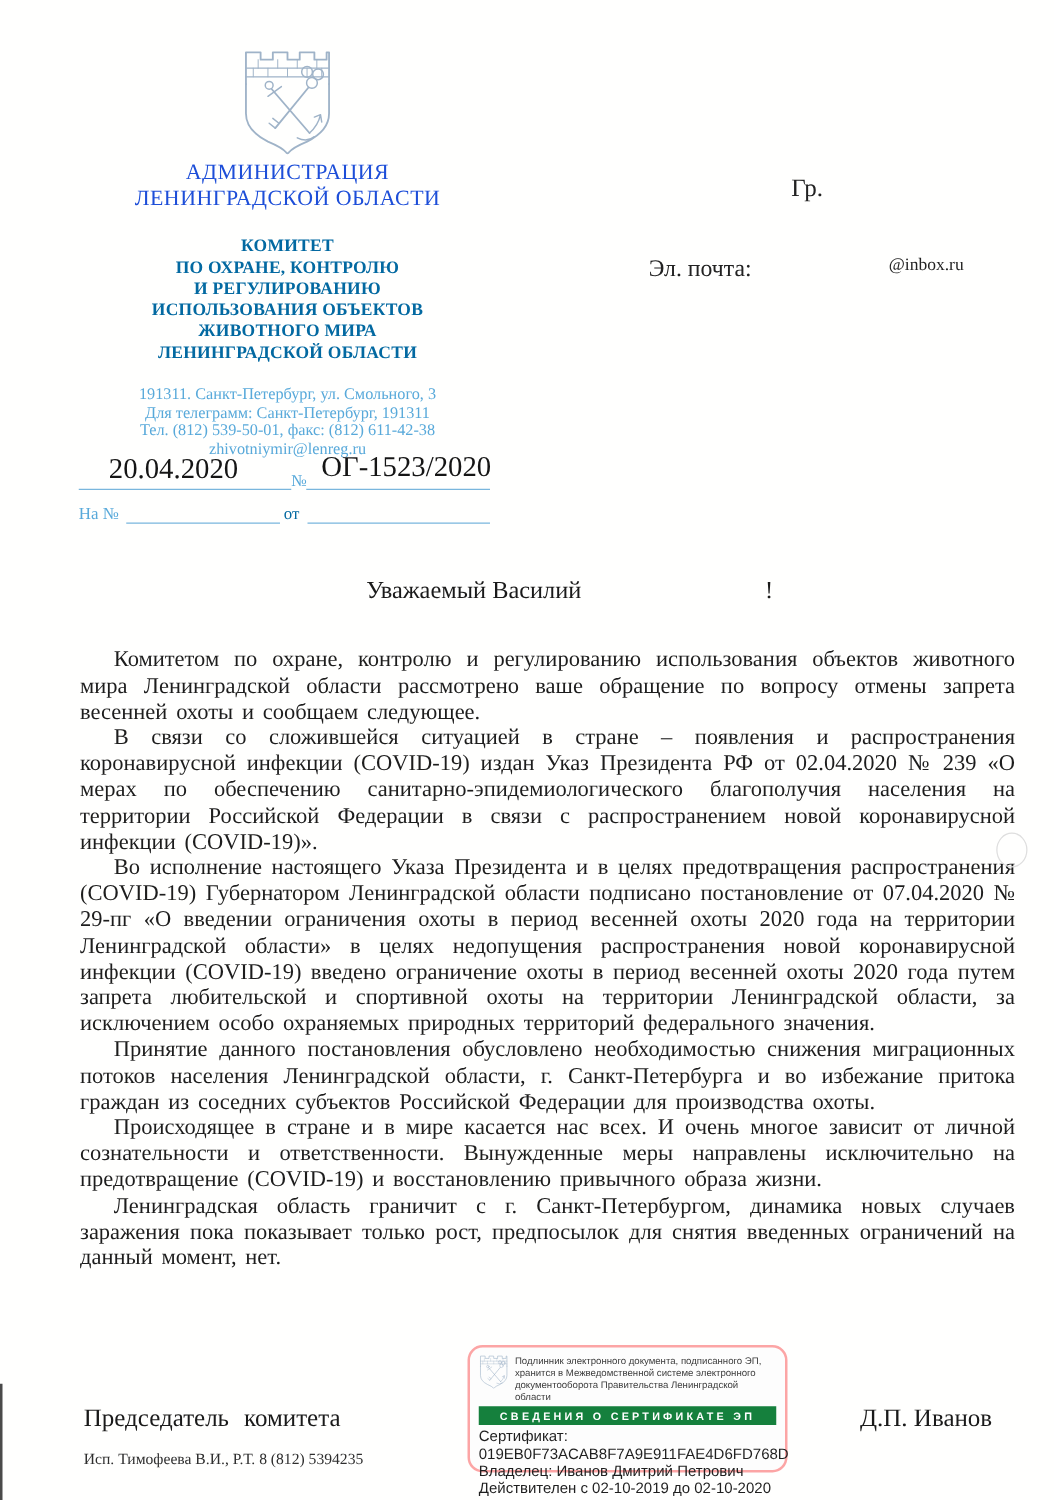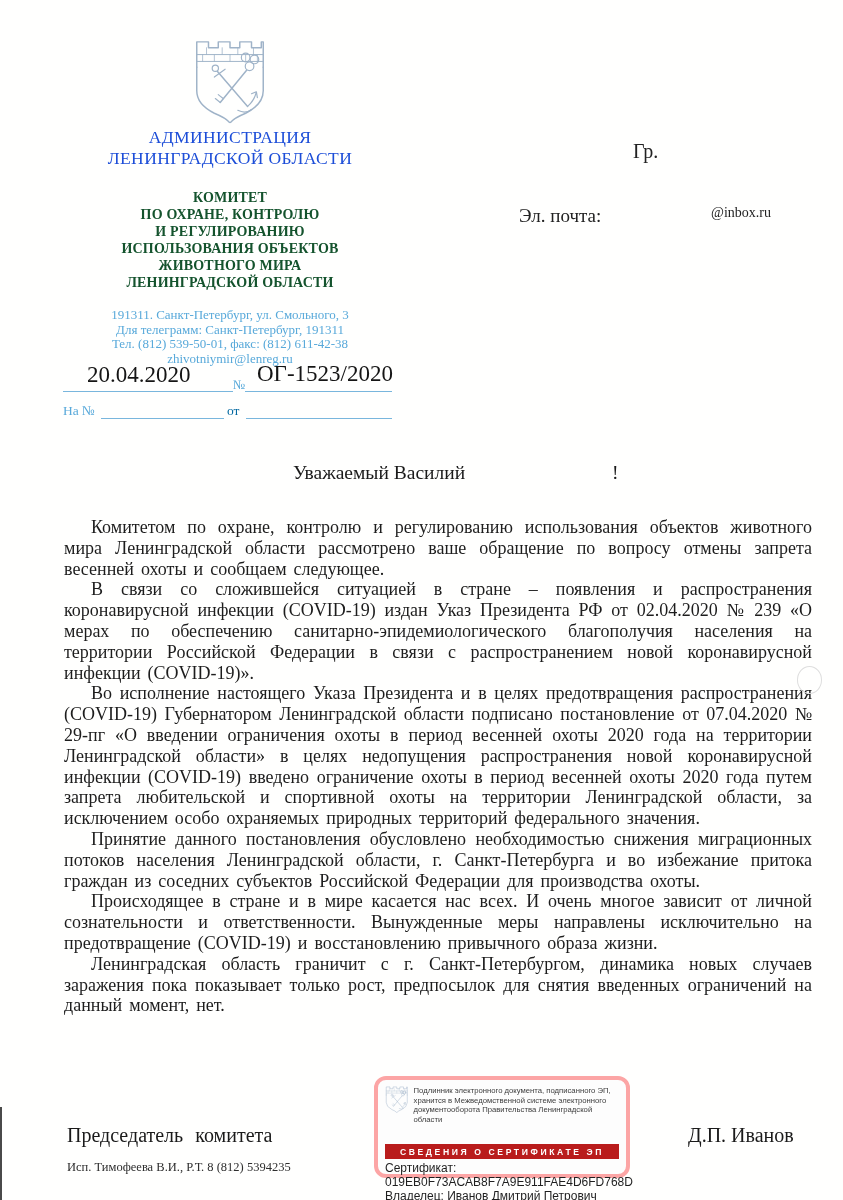--- a/index.html
+++ b/index.html
@@ -4,21 +4,21 @@
 <style>
   html,body{margin:0;padding:0;background:#ffffff;}
   .page{
     position:relative;width:843px;height:1200px;background:#fffffe;
     font-family:"Liberation Serif", serif;overflow:hidden;color:#1d1d1d;
   }
   
   .letterhead{position:absolute;left:40px;top:36px;width:380px;text-align:center;}
   .coa{display:block;margin:0 auto;}
   .org-name{margin-top:3px;font-size:17.5px;line-height:21px;letter-spacing:0.4px;color:#1d4ed8;}
-  .committee{margin-top:20px;font-weight:bold;font-size:14px;line-height:17px;letter-spacing:0.2px;color:#14532d;}
+  .committee{margin-top:20px;font-weight:bold;font-size:14px;line-height:17px;letter-spacing:0.2px;color:#0369a1;}
   .address{margin-top:17px;font-size:13px;line-height:14.5px;color:#58a9da;}
   
   .refrow span{position:absolute;}
   .ref-date{left:87px;top:362px;font-size:23px;color:#151515;}
   .ref-line1{left:63px;top:390px;width:170px;border-bottom:1.6px solid #79b6dd;height:1px;position:absolute;}
   .ref-no{left:233px;top:377px;font-size:13px;color:#58a9da;}
   .ref-line2{left:245px;top:390px;width:147px;border-bottom:1.6px solid #79b6dd;height:1px;position:absolute;}
   .ref-number{left:257px;top:361px;font-size:23px;color:#151515;}
   .in-na{left:63px;top:403px;font-size:13.5px;color:#58a9da;}
   .in-line1{left:101px;top:417px;width:123px;border-bottom:1.4px solid #79b6dd;height:1px;position:absolute;}
@@ -34,25 +34,25 @@
   
   .body-text{position:absolute;left:64px;top:517px;width:748px;
     font-size:18px;line-height:20.8px;text-align:justify;color:#1d1d1d;word-spacing:2.5px;}
   .body-text p{margin:0;text-indent:27px;}
   
   .scan-circle{position:absolute;left:797px;top:666px;width:23px;height:26px;
     border:1.5px solid #dedede;border-radius:50%;}
   .edge-line{position:absolute;left:0;top:1107px;width:2px;height:93px;background:#4a4a4a;}
   
   .stamp{position:absolute;left:374px;top:1076px;width:256px;height:102px;
-    border:4px solid #fca5a5;border-radius:12px;background:#fdfdfd;
+    border:2px solid #fca5a5;border-radius:12px;background:#fdfdfd;
     font-family:"Liberation Sans", sans-serif;padding:5px 7px;box-sizing:border-box;}
   .stamp-head{display:flex;gap:5px;align-items:flex-start;}
   .stamp-head-text{font-size:7.7px;line-height:9.6px;color:#3c3c3c;padding-top:1px;}
-  .stamp-bar{margin-top:20px;background:#b91c1c;color:#ffffff;text-align:center;
+  .stamp-bar{margin-top:3px;background:#15803d;color:#ffffff;text-align:center;
     font-size:8.6px;font-weight:bold;letter-spacing:2.6px;padding:3px 0 2px 0;}
   .stamp-lines{margin-top:3px;font-size:12px;line-height:13.6px;color:#1f1f1f;}
   
   .sig-title{position:absolute;left:67px;top:1124px;font-size:20px;color:#1a1a1a;word-spacing:7px;}
   .sig-name{position:absolute;left:688px;top:1124px;font-size:20px;color:#1a1a1a;}
   .executor{position:absolute;left:67px;top:1160px;font-size:12.5px;color:#2e2e2e;}
 </style>
 </head>
 <body>
 

